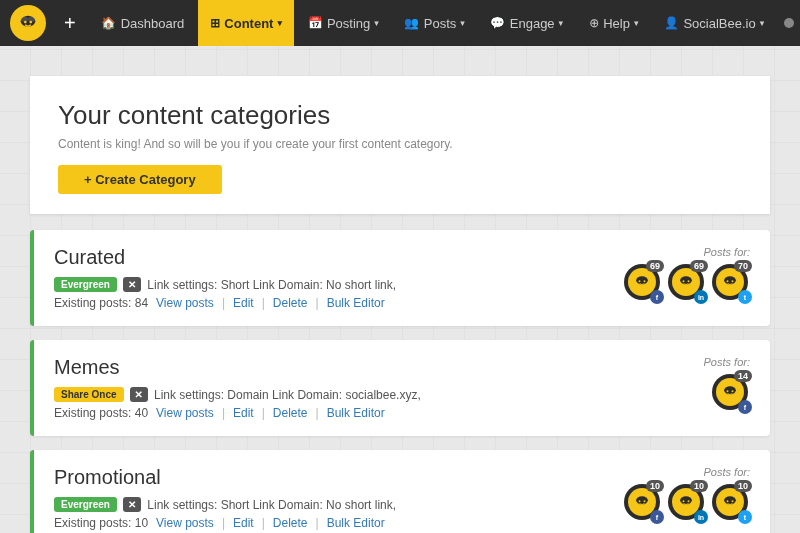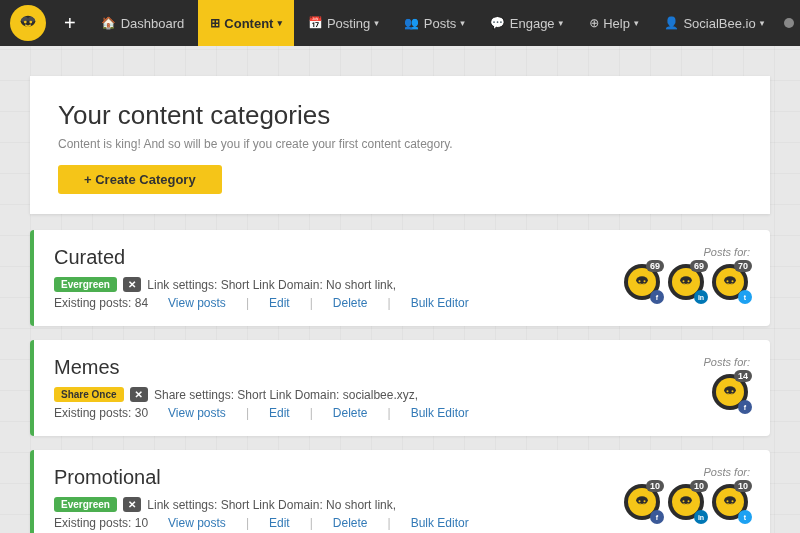--- a/index.html
+++ b/index.html
@@ -141,21 +141,21 @@
     }
     .link-settings {
       color: #555;
       font-size: 12px;
     }
     .category-actions {
       color: #555;
       font-size: 12px;
       display: flex;
       align-items: center;
-      gap: 20px;
+      gap: 8px;
       margin-top: 2px;
     }
     .category-actions a {
       color: #337ab7;
       text-decoration: none;
       cursor: pointer;
     }
     .sep { color: #bbb; }
 
     
@@ -403,24 +403,24 @@
         </div>
         <div class="badge-count">14</div>
         <div class="social-icon social-fb" style="font-size:7px;font-weight:900;">f</div>
       </div>
     </div>
     </div>
     <div class="category-name">Memes</div>
     <div class="category-meta">
       <span class="badge-shareonce">Share Once</span>
       <span class="badge-x">✕</span>
-      <span class="link-settings">Share settings: Short Link Domain: socialbee.xyz,</span>
+      <span class="link-settings">Link settings: Domain Link Domain: socialbee.xyz,</span>
     </div>
     <div class="category-actions">
-      <span>Existing posts: 30</span>
+      <span>Existing posts: 40</span>
       <a>View posts</a>
       <span class="sep">|</span>
       <a>Edit</a>
       <span class="sep">|</span>
       <a>Delete</a>
       <span class="sep">|</span>
       <a>Bulk Editor</a>
     </div>
   </div>
       <div class="category-card">

